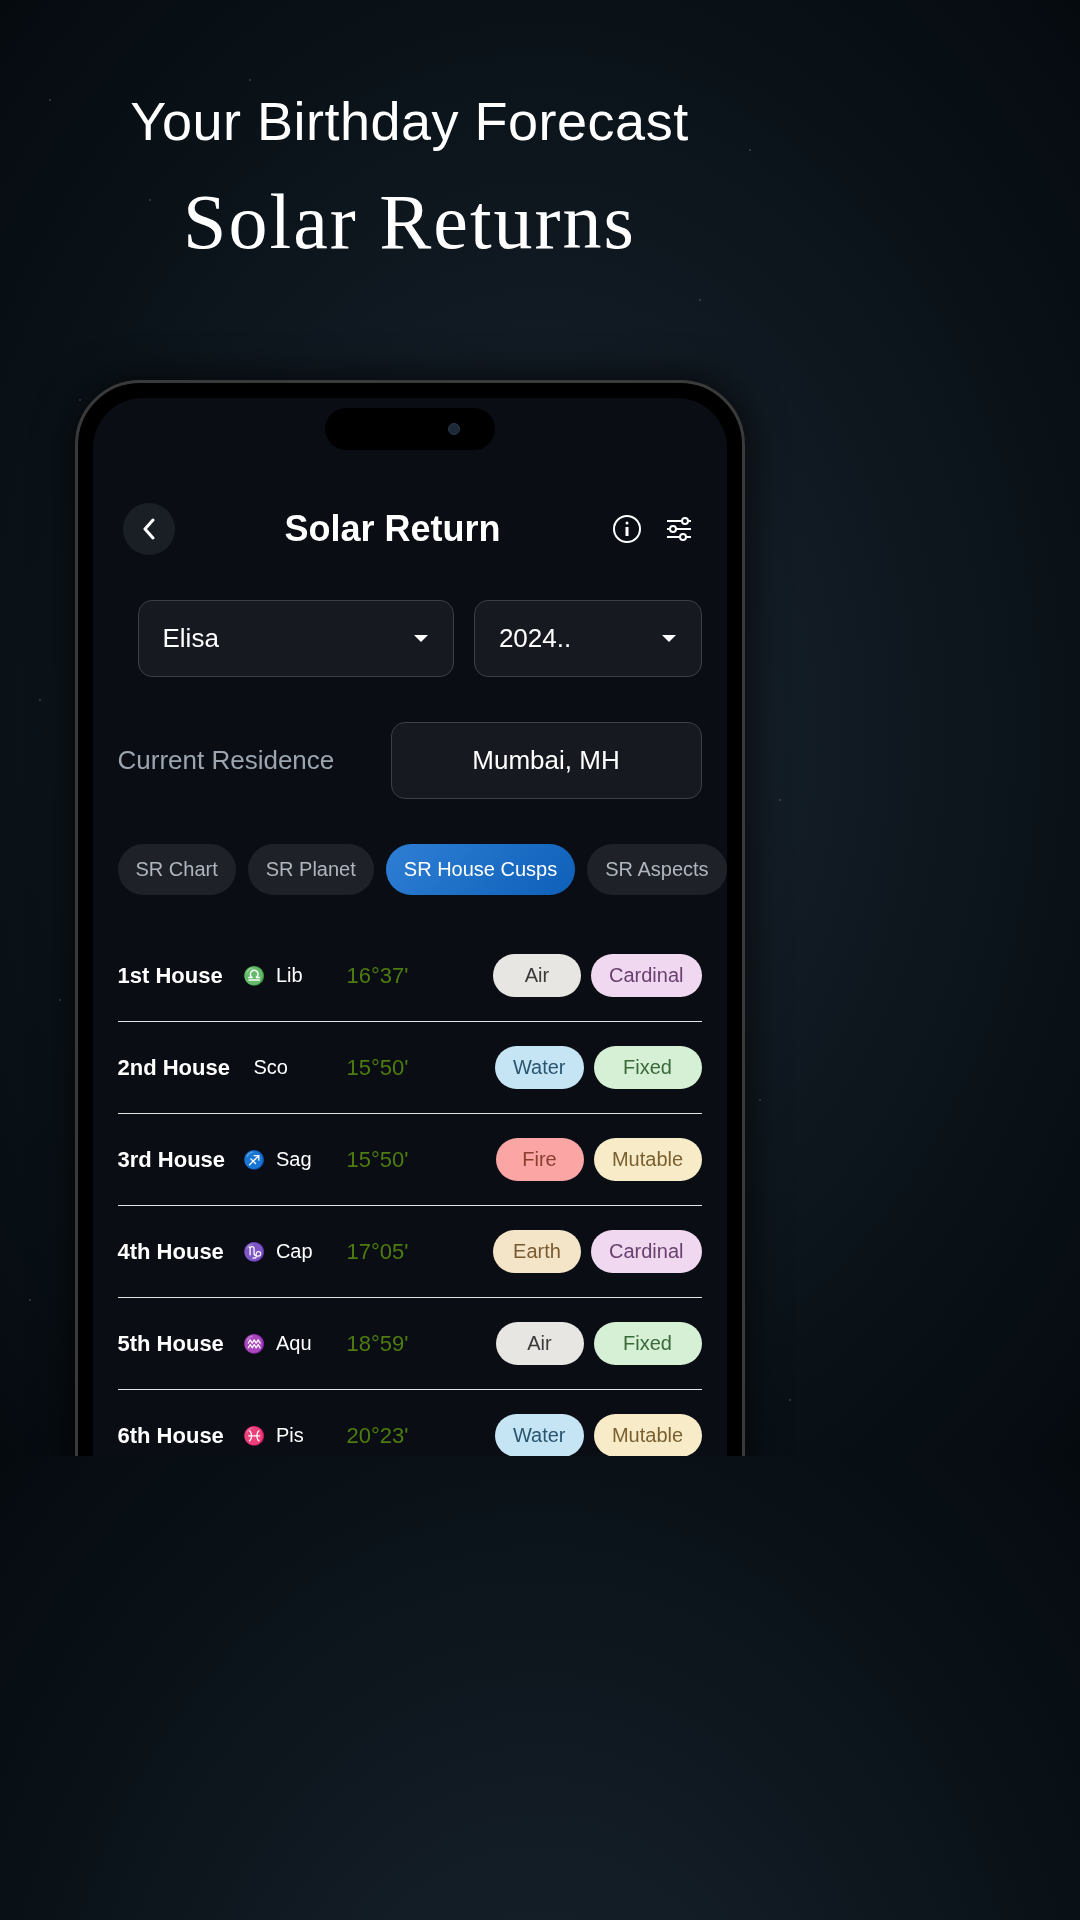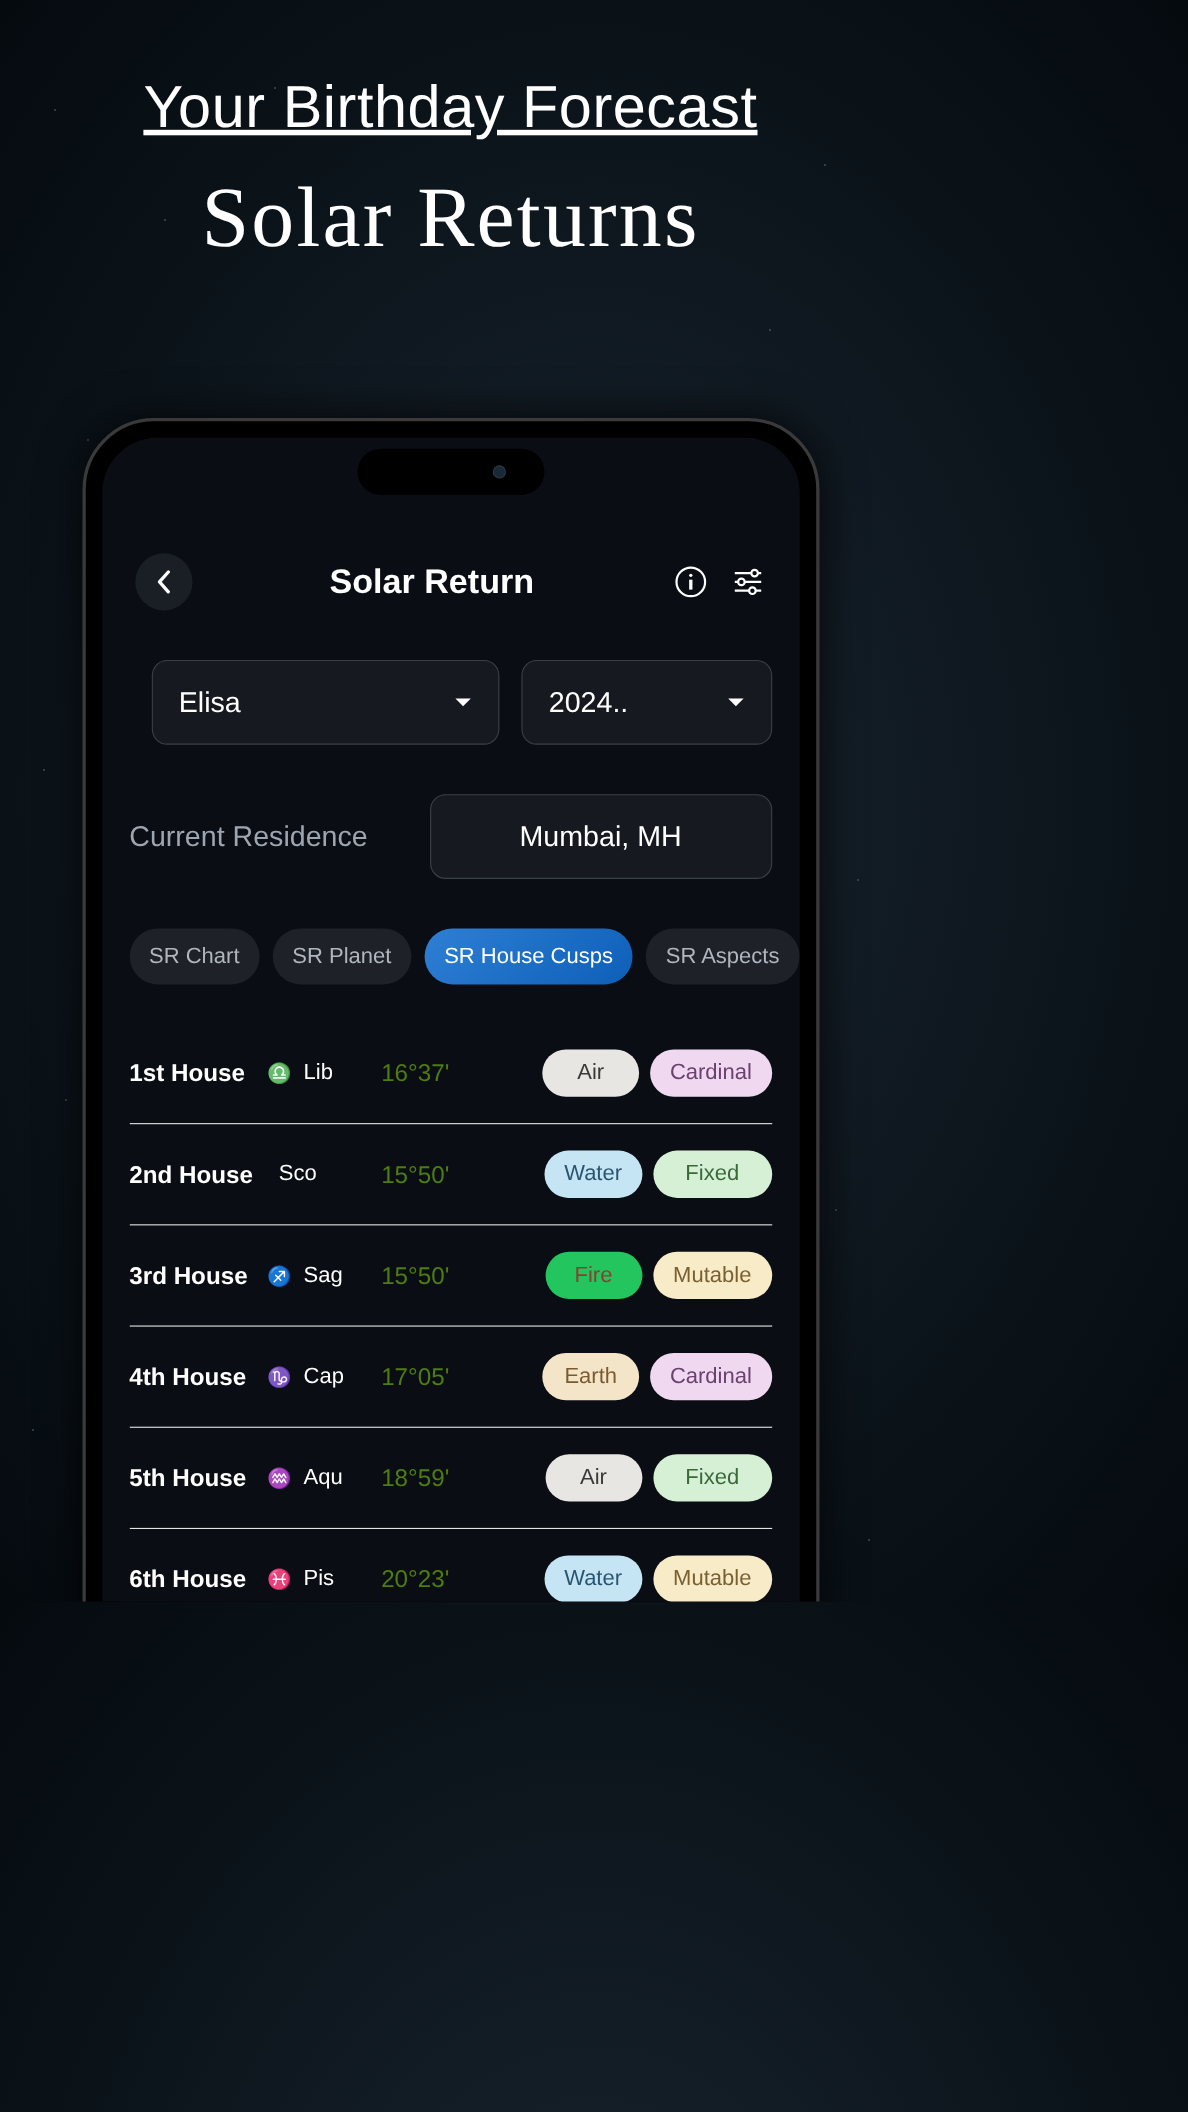--- a/index.html
+++ b/index.html
@@ -38,23 +38,22 @@
         radial-gradient(1px 1px at 30px 1300px, white, transparent),
         radial-gradient(1px 1px at 790px 1400px, white, transparent);
       opacity: 0.5;
     }
     
     .hero-title {
       text-align: center;
       color: white;
       font-size: 54px;
       font-weight: 500;
-      padding-top: 66px;
+      padding-top: 90px;
       letter-spacing: 0.5px;
-      text-decoration: underline;
     }
     
     .hero-subtitle {
       text-align: center;
       color: white;
       font-size: 78px;
       font-weight: 400;
       font-family: Georgia, 'Times New Roman', serif;
       margin-top: 25px;
       letter-spacing: 2px;
@@ -123,21 +122,21 @@
       height: 52px;
       border-radius: 50%;
       background: #1a1f26;
       display: flex;
       align-items: center;
       justify-content: center;
     }
     
     .page-title {
       color: white;
-      font-size: 31px;
+      font-size: 36px;
       font-weight: 600;
     }
     
     .header-icons {
       display: flex;
       gap: 18px;
       align-items: center;
     }
     
     .icon-circle {
@@ -273,21 +272,21 @@
     
     .badge {
       padding: 10px 18px;
       border-radius: 25px;
       font-size: 20px;
       text-align: center;
     }
     
     .badge.element-air { background: #e8e6e2; color: #3a3a3a; }
     .badge.element-water { background: #c5e5f5; color: #2a5570; }
-    .badge.element-fire { background: #22c55e; color: #8a4030; }
+    .badge.element-fire { background: #fca5a5; color: #8a4030; }
     .badge.element-earth { background: #f5e5c8; color: #7a5a30; }
     
     .badge.modality-cardinal { background: #f0d8f0; color: #6a4070; }
     .badge.modality-fixed { background: #d5f0d5; color: #3a6a3a; }
     .badge.modality-mutable { background: #f8ecc8; color: #7a6030; }
     
     .badge.element { min-width: 88px; }
     .badge.modality { min-width: 108px; }
     
   </style>

